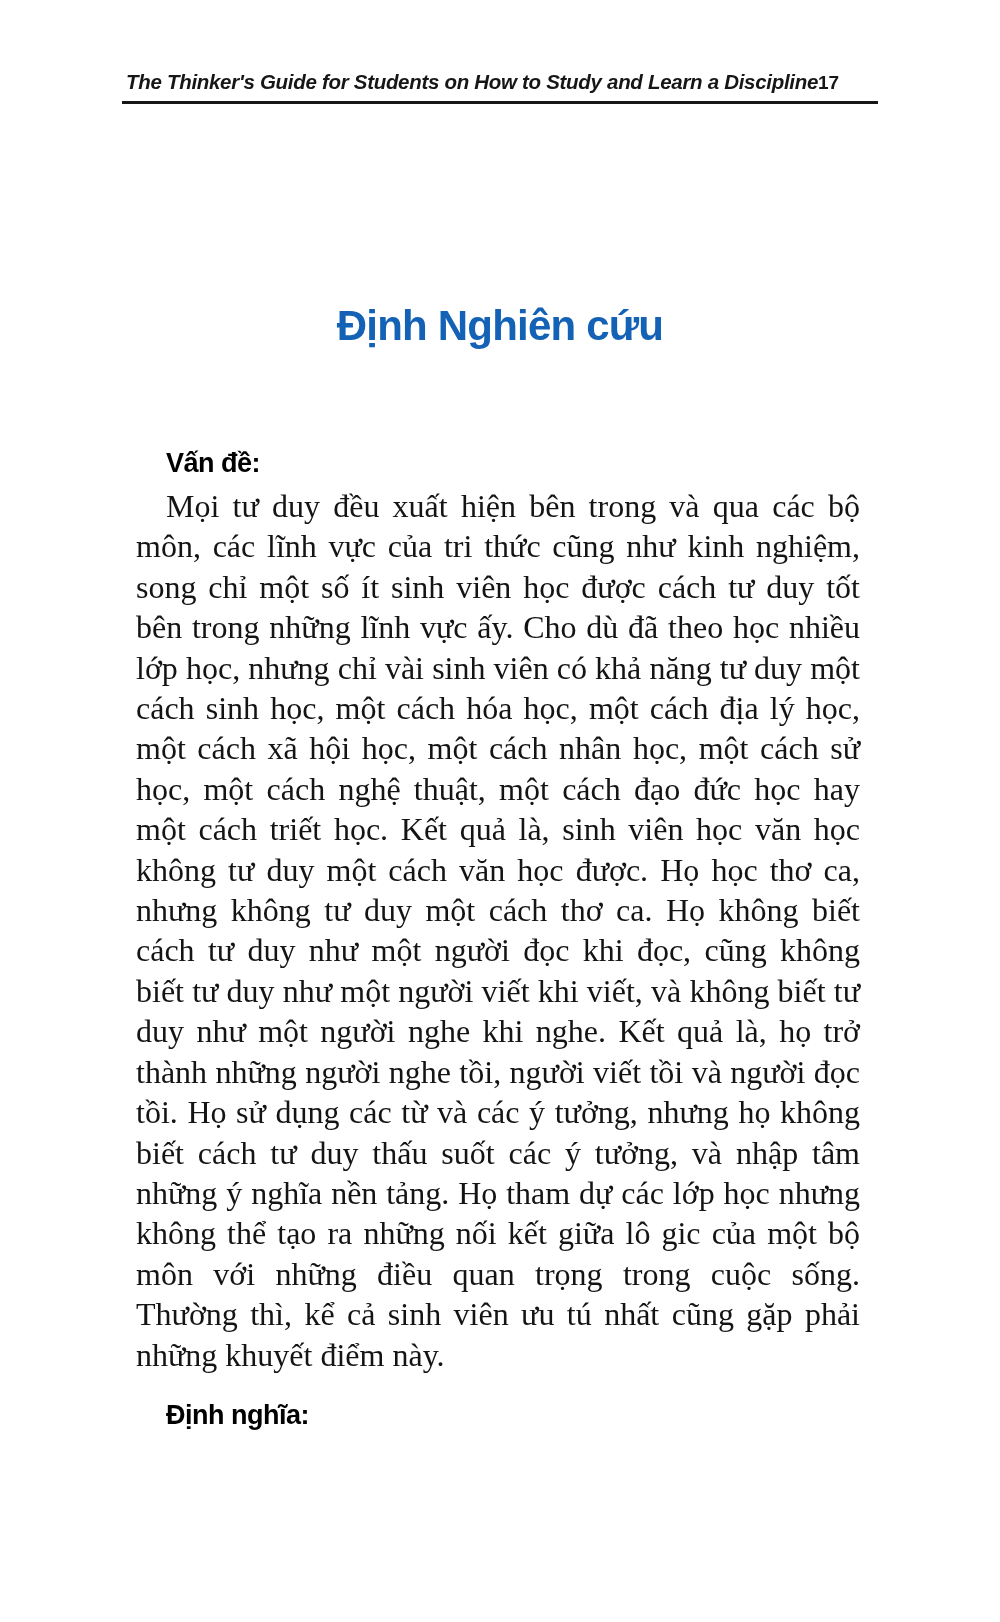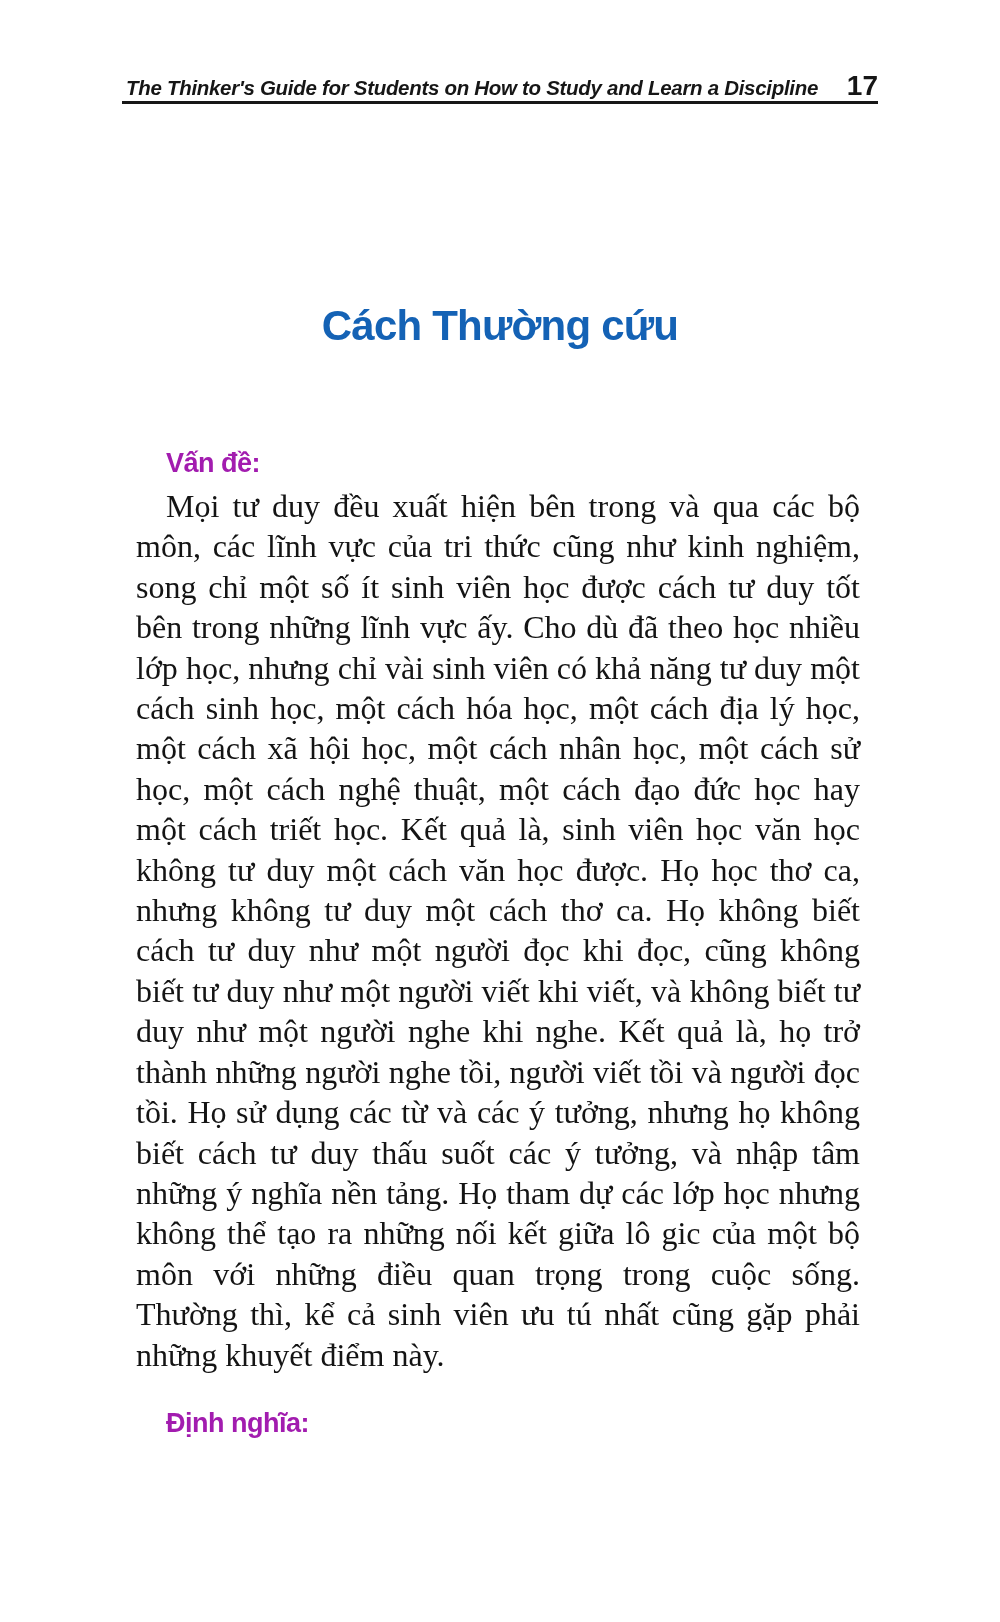--- a/index.html
+++ b/index.html
@@ -11,34 +11,34 @@
     overflow: hidden;
     font-family: "Liberation Serif", serif;
     color: #1a1a1a;
   }
   .running-head {
     position: absolute;
     left: 126px;
     top: 70px;
     width: 752px;
     display: flex;
-    justify-content: space-between;
+    justify-content: flex-start;
     align-items: baseline;
     font-family: "Liberation Sans", sans-serif;
   }
   .running-head .head-title {
     font-style: italic;
     font-weight: 600;
     font-size: 20.5px;
     letter-spacing: -0.3px;
     color: #161616;
   }
   .running-head .page-number {
     font-weight: 700;
-    font-size: 28px;
+    font-size: 19px;
     color: #161616;
   }
   .head-rule {
     position: absolute;
     left: 122px;
     top: 101px;
     width: 756px;
     height: 3px;
     background: #171717;
   }
@@ -59,47 +59,47 @@
     position: absolute;
     left: 136px;
     top: 448px;
     width: 724px;
   }
   .section-heading {
     font-family: "Liberation Sans", sans-serif;
     font-weight: 700;
     font-size: 27px;
     letter-spacing: -0.5px;
-    color: #a21caf;
+    color: #000000;
     margin: 0 0 0 30px;
   }
   .section-body {
     margin: 7px 0 0 0;
     font-size: 32px;
     line-height: 40.4px;
     text-align: justify;
     text-indent: 30px;
     color: #141414;
   }
-  .section + .section { margin-top: 33px; }
+  .section + .section { margin-top: 25px; }
 </style>
 </head>
 <body>
 
 <div class="page">
 
   <div class="running-head">
     <span class="head-title">The Thinker's Guide for Students on How to Study and Learn a Discipline</span>
     <span class="page-number">17</span>
   </div>
 
   <div class="head-rule"></div>
 
   <h1 class="chapter-title" style="margin:0;">
-    <span>Cách Thường cứu</span><br>
+    <span>Định Nghiên cứu</span><br>
   </h1>
 
   <div class="content">
 
     <div class="section">
       <h2 class="section-heading">Vấn đề:</h2>
       <p class="section-body">Mọi tư duy đều xuất hiện bên trong và qua các bộ môn, các lĩnh vực của tri thức cũng như kinh nghiệm, song chỉ một số ít sinh viên học được cách tư duy tốt bên trong những lĩnh vực ấy. Cho dù đã theo học nhiều lớp học, nhưng chỉ vài sinh viên có khả năng tư duy một cách sinh học, một cách hóa học, một cách địa lý học, một cách xã hội học, một cách nhân học, một cách sử học, một cách nghệ thuật, một cách đạo đức học hay một cách triết học. Kết quả là, sinh viên học văn học không tư duy một cách văn học được. Họ học thơ ca, nhưng không tư duy một cách thơ ca. Họ không biết cách tư duy như một người đọc khi đọc, cũng không biết tư duy như một người viết khi viết, và không biết tư duy như một người nghe khi nghe. Kết quả là, họ trở thành những người nghe tồi, người viết tồi và người đọc tồi. Họ sử dụng các từ và các ý tưởng, nhưng họ không biết cách tư duy thấu suốt các ý tưởng, và nhập tâm những ý nghĩa nền tảng. Họ tham dự các lớp học nhưng không thể tạo ra những nối kết giữa lô gic của một bộ môn với những điều quan trọng trong cuộc sống. Thường thì, kể cả sinh viên ưu tú nhất cũng gặp phải những khuyết điểm này.</p>
     </div>
 
     <div class="section">

